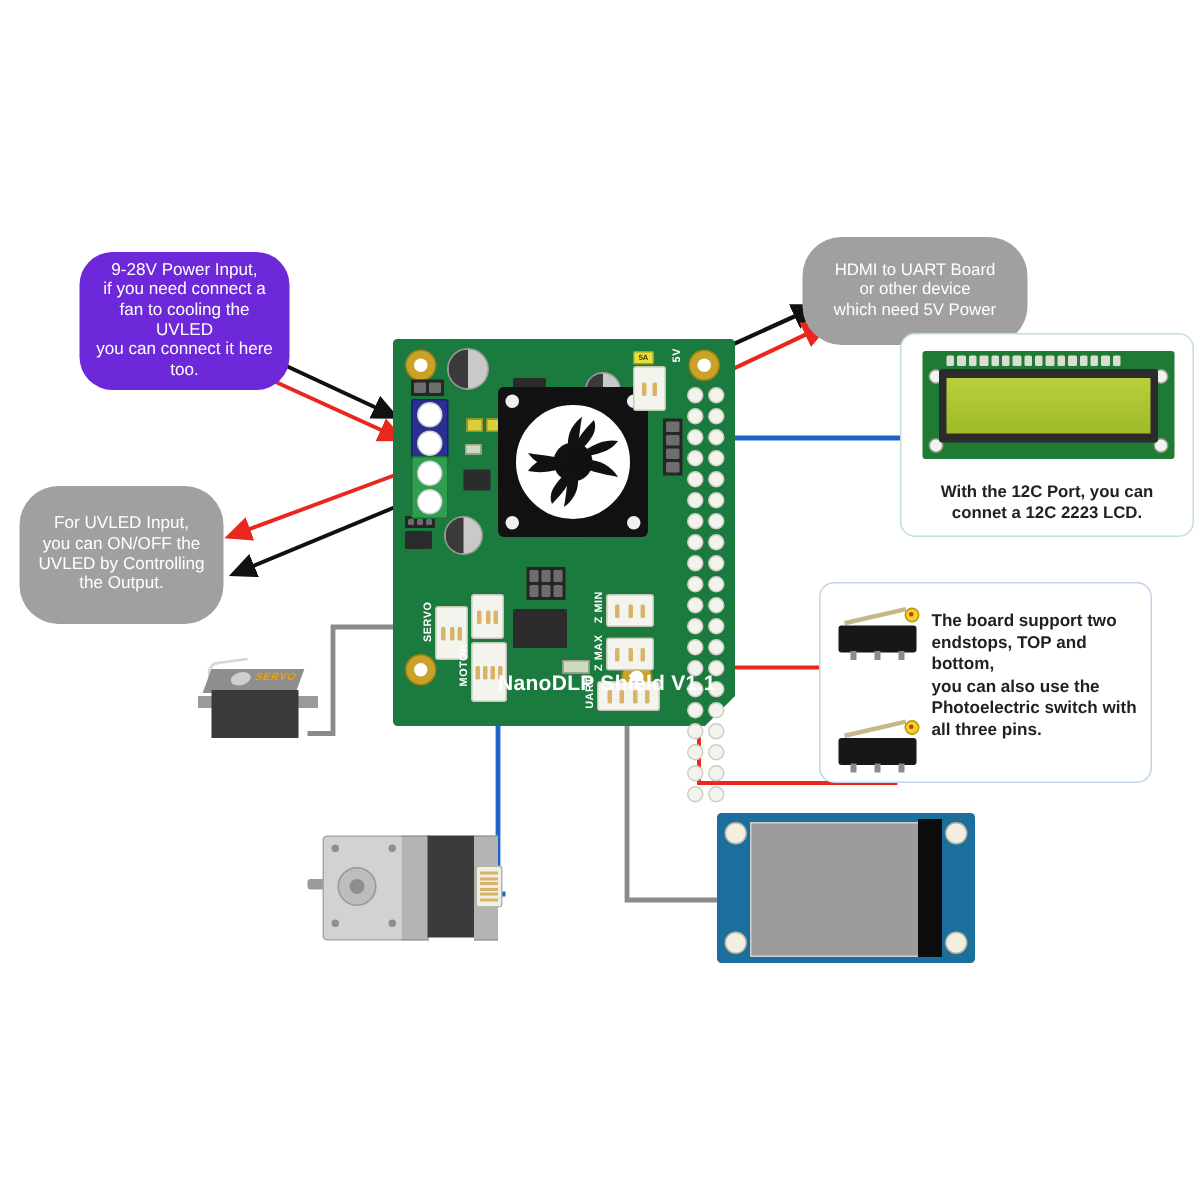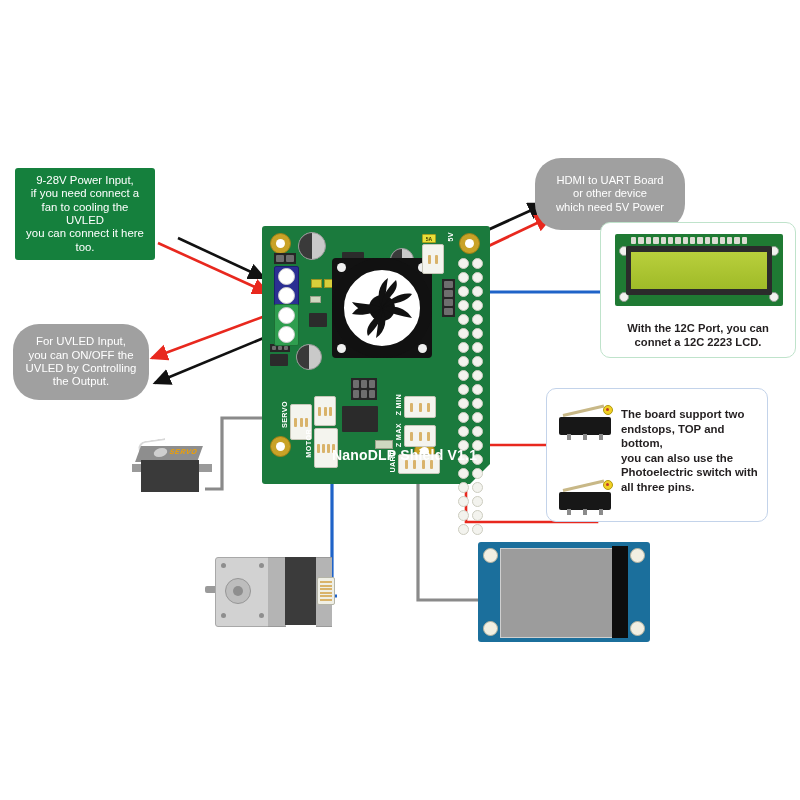--- a/index.html
+++ b/index.html
@@ -4,25 +4,25 @@
 <style>
   html,body{margin:0;padding:0;background:#ffffff;}
   body{width:800px;height:800px;position:relative;overflow:hidden;
        font-family:"Liberation Sans",sans-serif;}
   .stage{position:absolute;inset:0;}
   svg.layer{position:absolute;left:0;top:0;width:800px;height:800px;}
 
   
   .callout{position:absolute;display:flex;align-items:center;justify-content:center;
            text-align:center;color:#ffffff;line-height:1.18;box-sizing:border-box;}
-  .callout.blue{background:#15803d;border-radius:3px;}
+  .callout.blue{background:#6d28d9;border-radius:22px;margin-left:38px;}
   .callout.gray{background:#a0a0a0;border-radius:26px;}
 
   #callout-power{left:15px;top:168px;width:140px;height:92px;font-size:11.4px;padding:4px 7px;}
-  #callout-uvled{left:13px;top:324px;width:136px;height:76px;font-size:11.4px;padding:4px 8px;}
+  #callout-uvled{left:13px;top:324px;width:136px;height:92px;font-size:11.4px;padding:4px 8px;}
   #callout-hdmi{left:535px;top:158px;width:150px;height:72px;font-size:11.2px;padding:4px 7px;}
 
   
   .panel{position:absolute;background:#ffffff;box-sizing:border-box;}
   #panel-lcd{left:600px;top:222px;width:196px;height:136px;border:1.4px solid #bfe3cb;border-radius:10px;}
   #panel-endstop{left:546px;top:388px;width:222px;height:134px;border:1.4px solid #c3d3ea;border-radius:10px;}
 
   .panel-caption{position:absolute;left:0;right:0;text-align:center;color:#231f20;
                  font-weight:bold;line-height:1.2;}
   #lcd-caption{bottom:8px;font-size:11.2px;}

